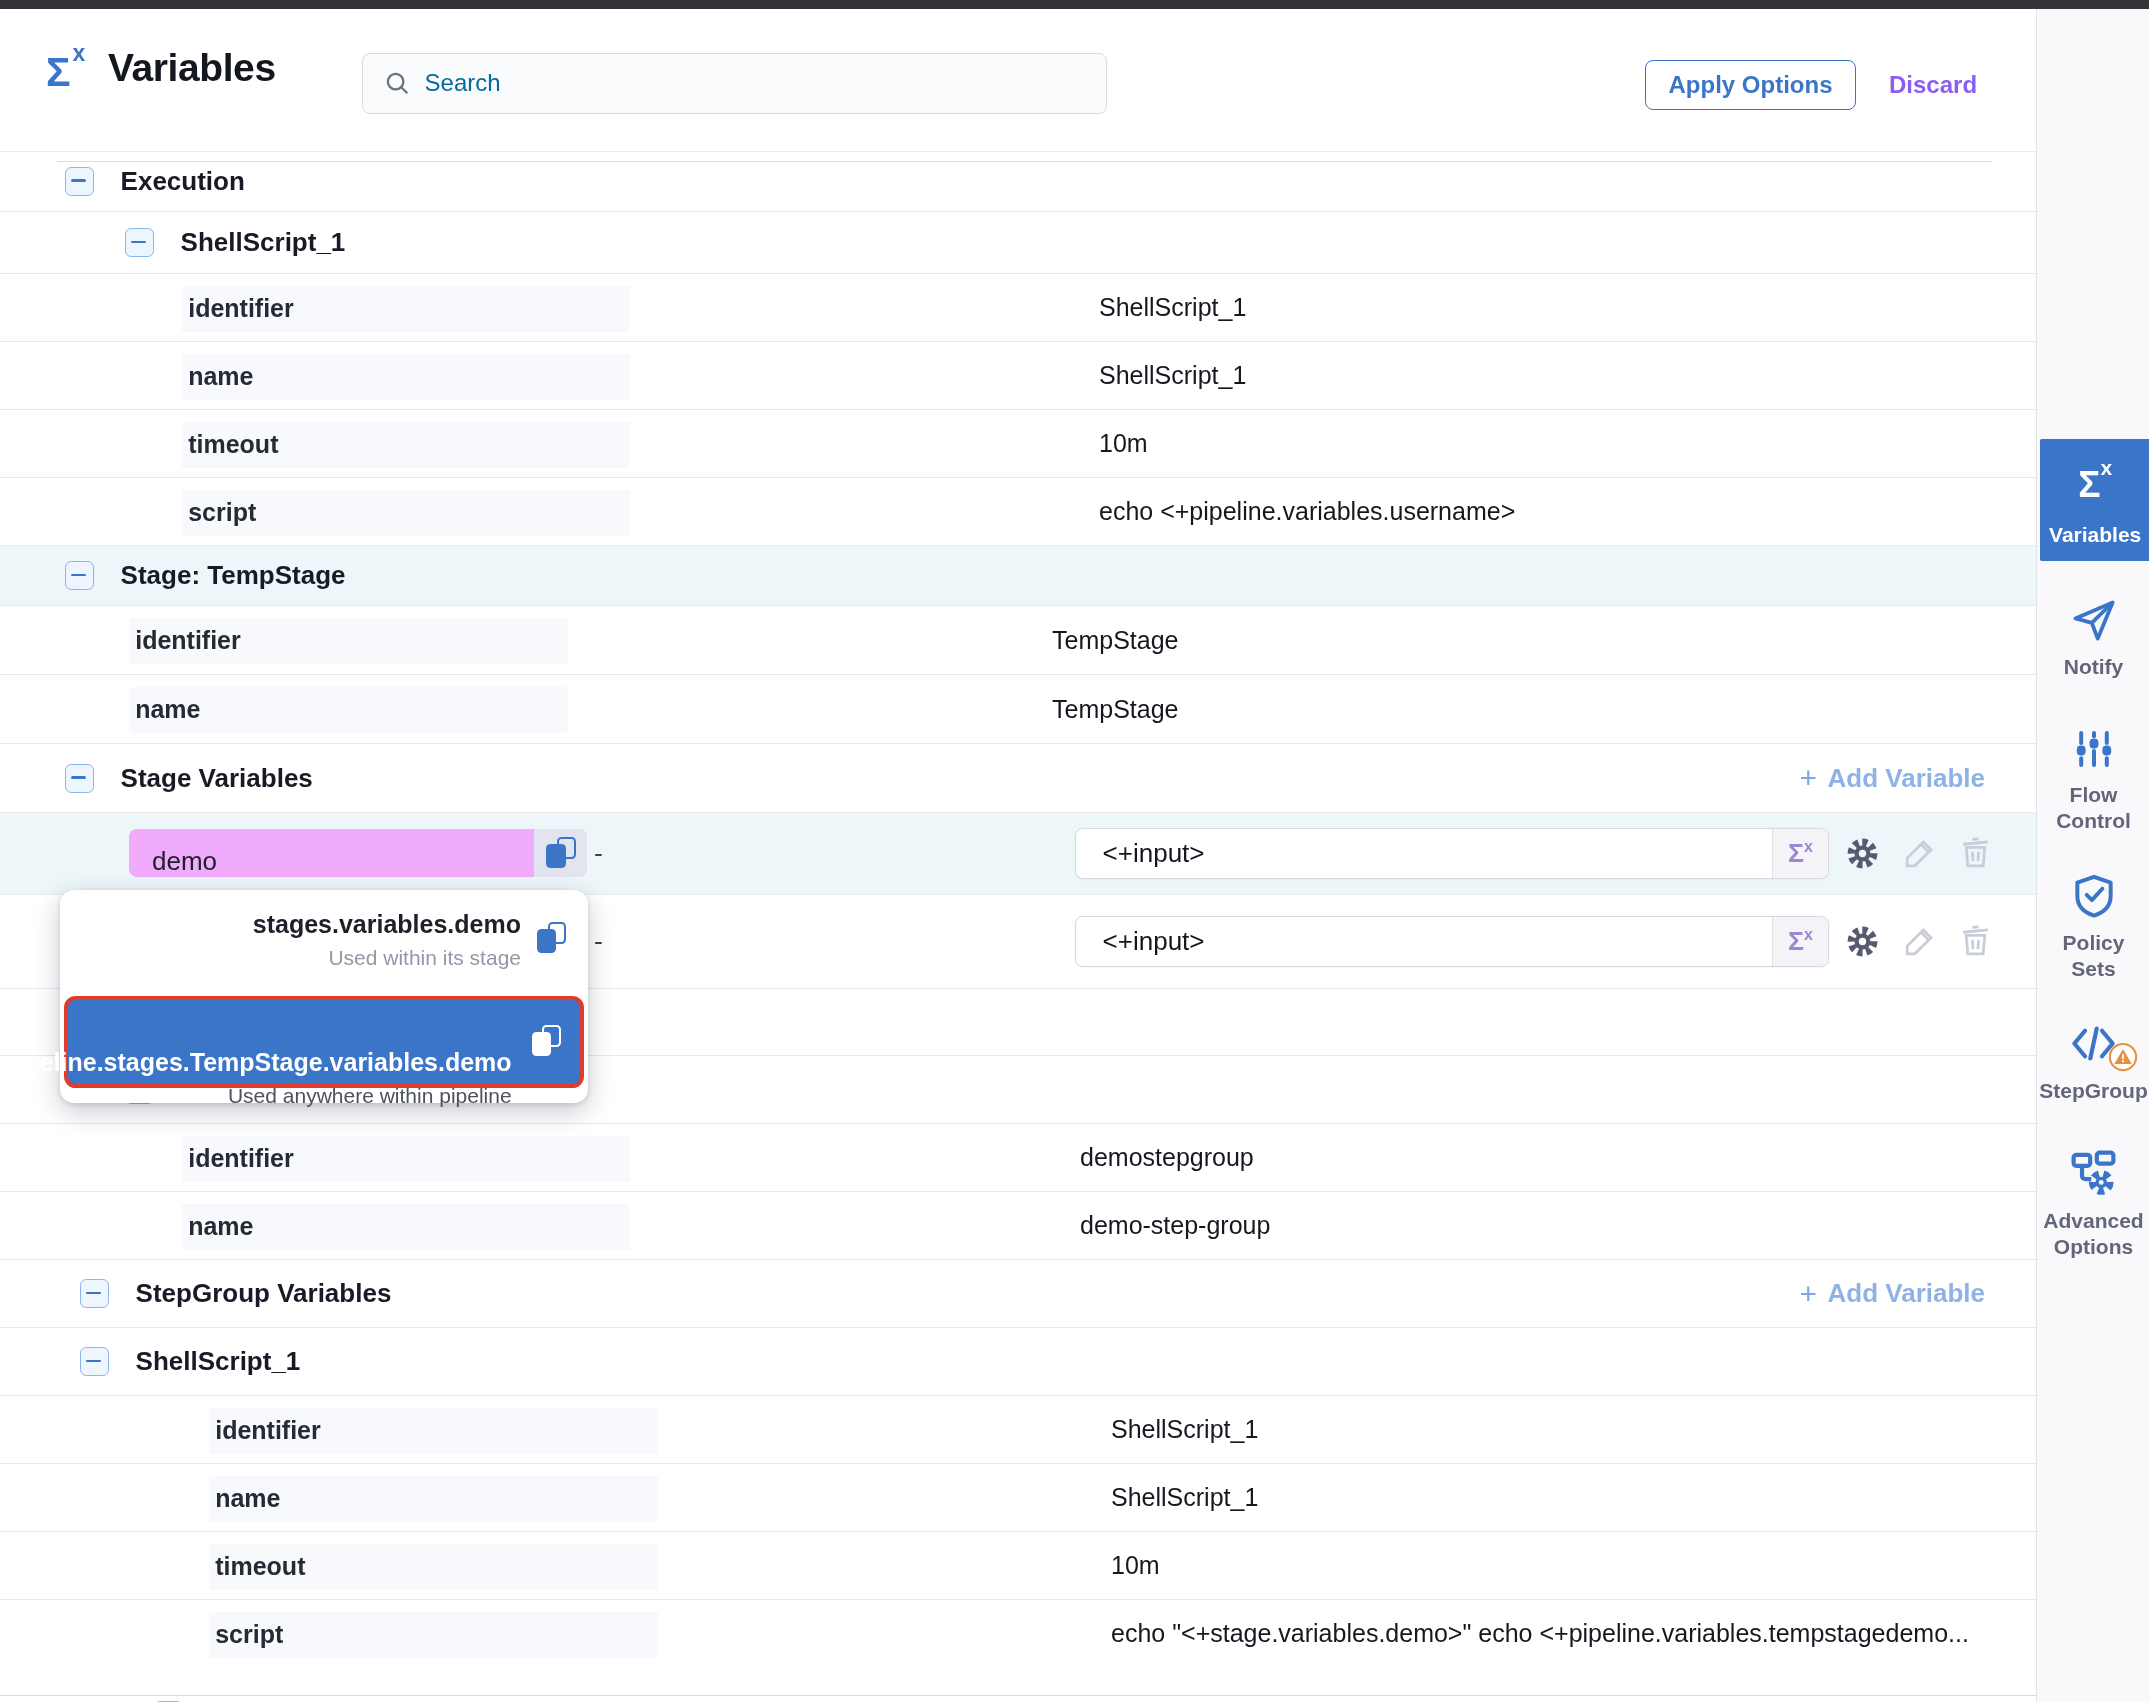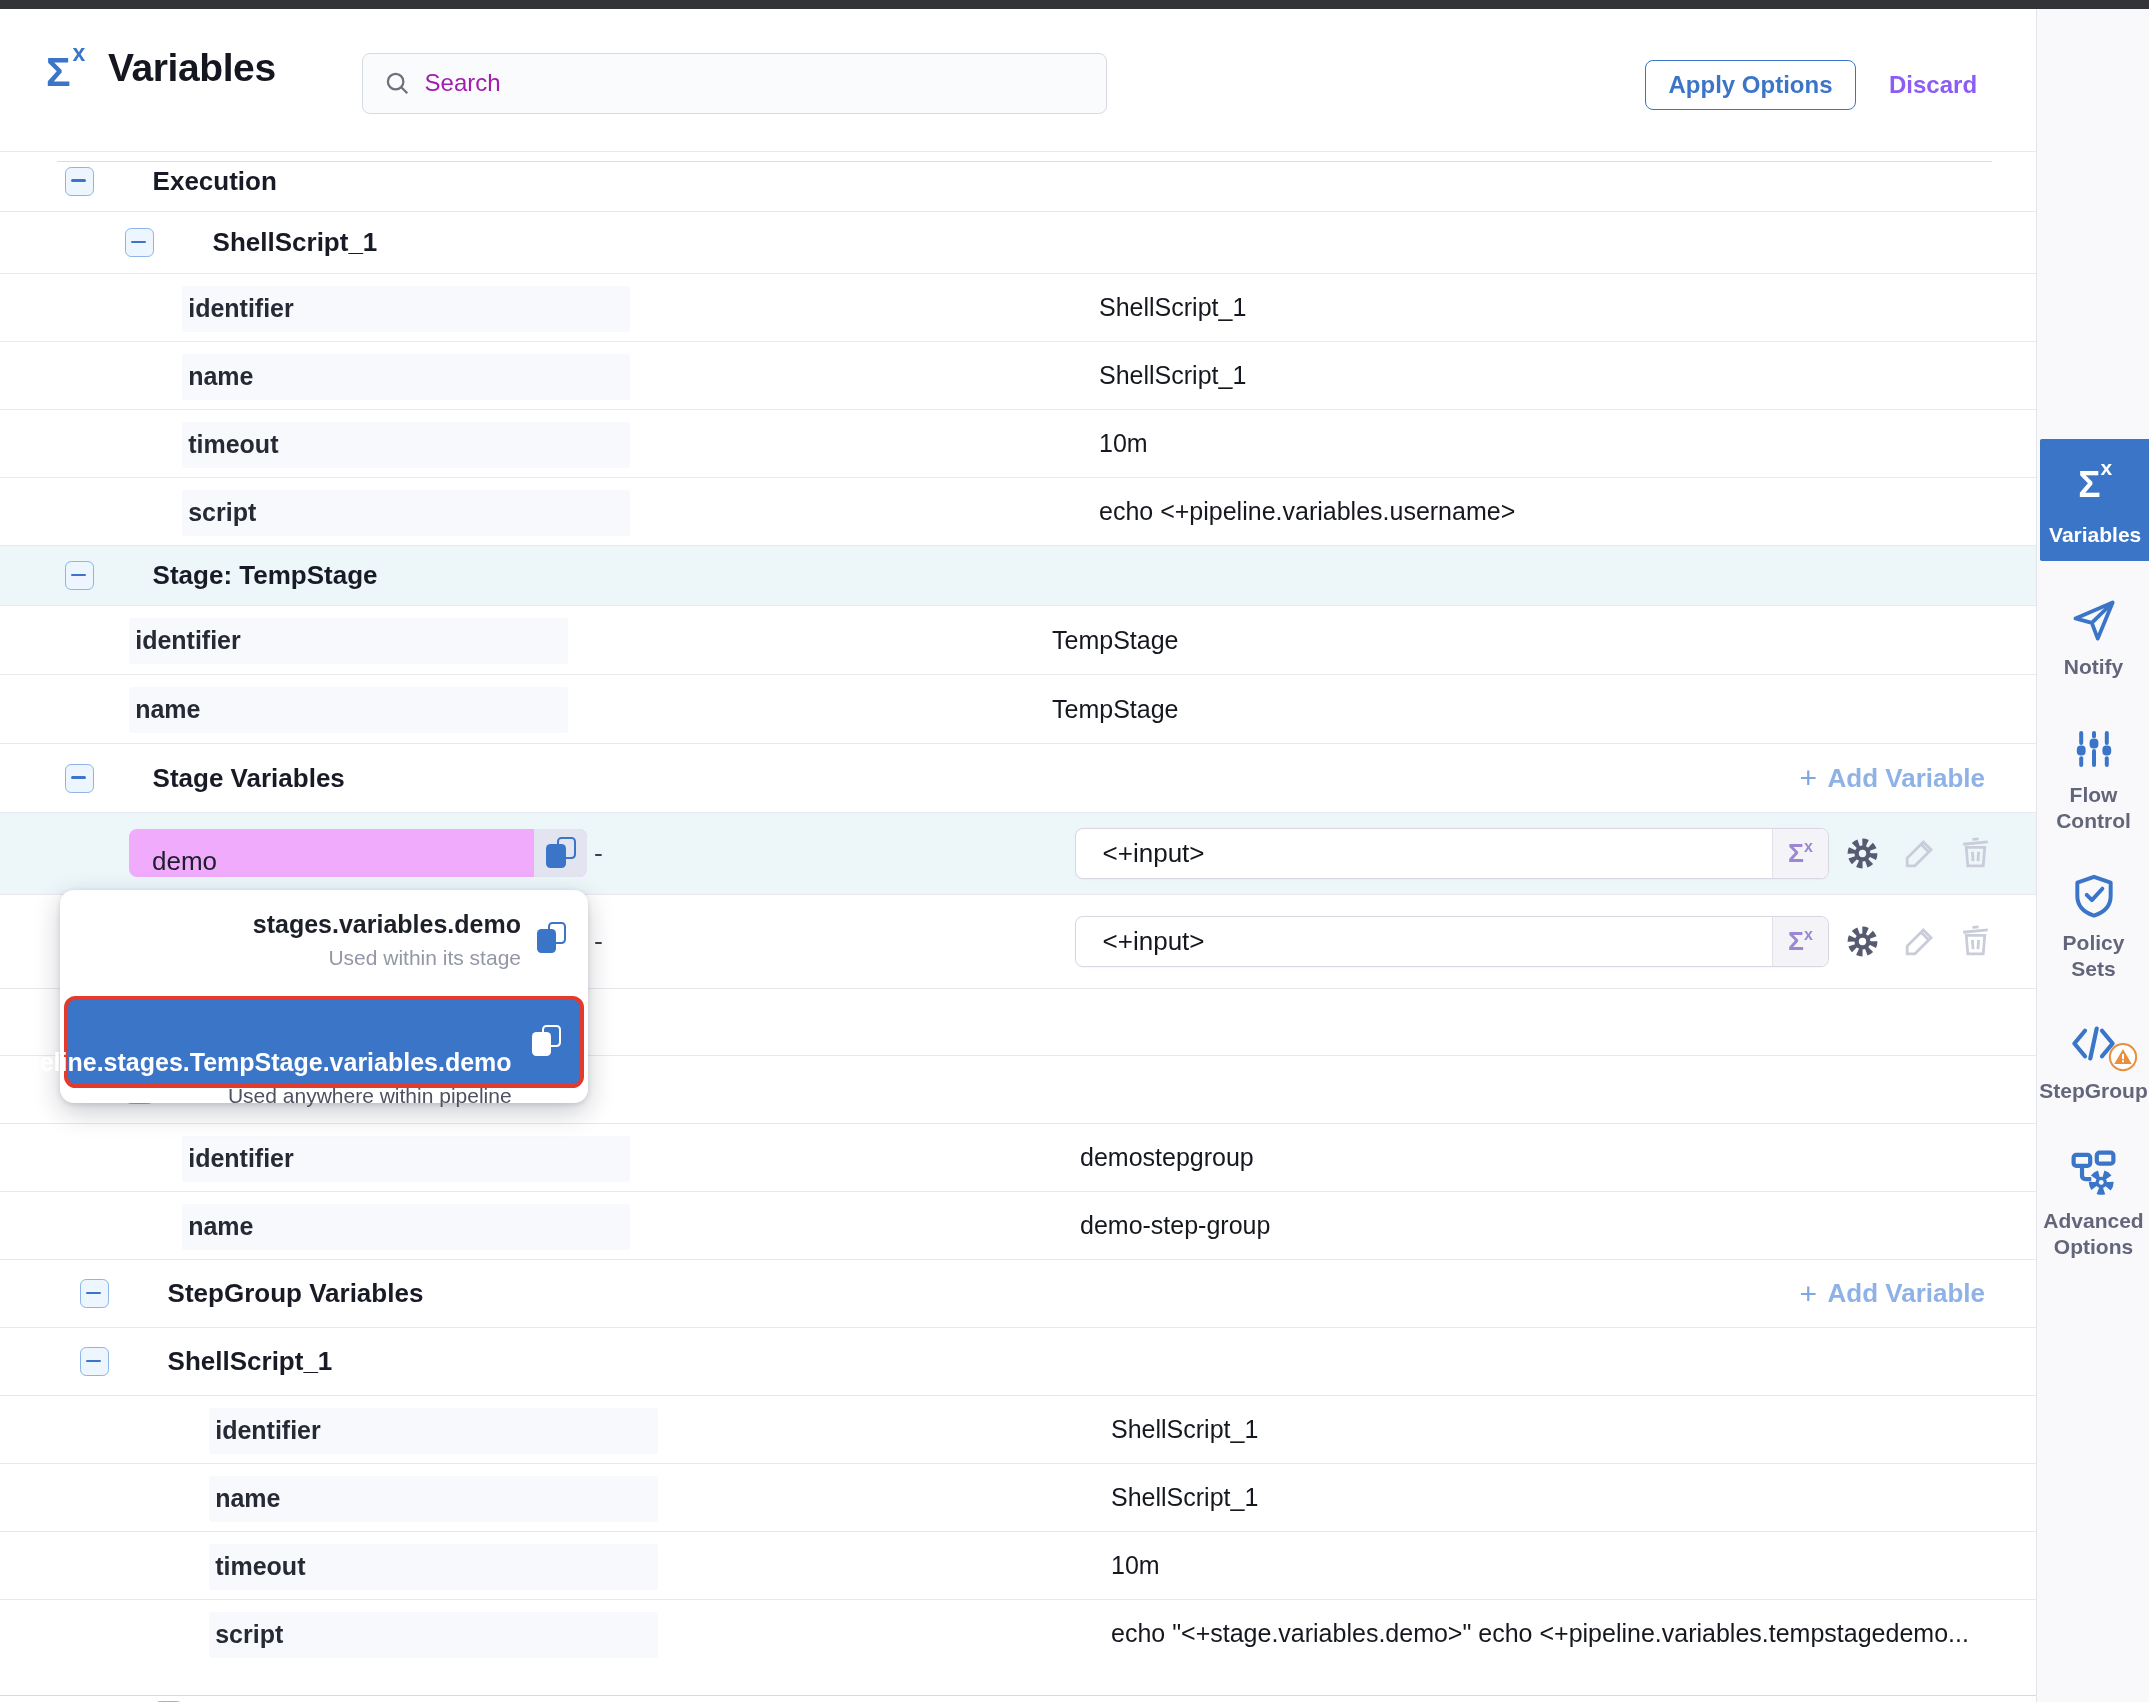--- a/index.html
+++ b/index.html
@@ -9,32 +9,32 @@
     -webkit-font-smoothing:antialiased;
   }
   .topstrip{position:absolute;left:0;top:0;width:2149px;height:8.9px;background:#333438;}
   
   .header{position:absolute;left:0;top:8.9px;width:2036px;height:142px;background:#fff;border-bottom:0.9px solid #e9e9ef;}
   .hdr-sigma{position:absolute;left:46px;top:43px;font-weight:700;color:#3b75c8;font-size:41px;line-height:1;}
   .hdr-sigma sup{font-size:23px;font-weight:700;position:relative;top:-10.6px;left:1.8px;}
   .hdr-title{position:absolute;left:108px;top:37px;font-size:39px;font-weight:700;color:#14171f;letter-spacing:-0.4px;}
   .search{position:absolute;left:362px;top:44px;width:743px;height:59px;border:0.9px solid #d8dae2;border-radius:8px;background:#fafbfd;display:flex;align-items:center;}
   .search svg{margin-left:21px;}
-  .search .ph{margin-left:14px;font-size:24px;color:#a21caf;}
+  .search .ph{margin-left:14px;font-size:24px;color:#0369a1;}
   .btn-apply{position:absolute;left:1645px;top:51px;width:211px;height:50px;border:1.8px solid #3b75c8;border-radius:8px;background:#fff;color:#3b75c8;font-size:24px;font-weight:700;display:flex;align-items:center;justify-content:center;box-sizing:border-box;}
   .btn-discard{position:absolute;left:1889px;top:51px;height:50px;display:flex;align-items:center;color:#8b5cf6;font-size:24px;font-weight:700;}
   
   .table{position:absolute;left:0;top:151px;width:2036px;}
   .topline{position:absolute;left:57px;top:9.8px;width:1935px;height:0;border-top:1.8px solid #dcdde2;}
   .row{position:relative;border-top:0.9px solid #e8e8ee;box-sizing:border-box;}
   .row.first{border-top:none;}
   .h68{height:60px}.h70{height:62px}.h77{height:68px}.h80{height:60px}.h78{height:69px}
   .h93{height:82px}.h106{height:94px}.h76{height:67px}
   .row.cyan{background:#edf7fa;}
-  .sec{display:flex;align-items:center;height:100%;gap:32px;}
+  .sec{display:flex;align-items:center;height:100%;}
   .sec .lbl{font-size:26px;font-weight:700;color:#181b26;margin-left:26.6px;}
   .L0{padding-left:65px}.L1{padding-left:125px}.L2{padding-left:80px}
   .minusbox{width:29px;height:29px;border:1.8px solid #8ab5ea;border-radius:6.2px;background:#edf6fe;box-sizing:border-box;position:relative;flex:0 0 auto;}
   .minusbox::after{content:"";position:absolute;left:5.3px;top:11.5px;width:15px;height:2.7px;background:#3b75c8;border-radius:1.8px;}
   .kv .box{position:absolute;top:11.5px;height:46px;background:#f8f9fd;border-radius:2.7px;display:flex;align-items:center;}
   .kv .box span{font-size:25px;font-weight:600;color:#262a35;margin-left:6.2px;}
   .kv .val{position:absolute;top:0;height:100%;display:flex;align-items:center;font-size:25px;color:#16181f;white-space:nowrap;}
   .box-a{left:182px;width:448px}.val-a{left:1099px}
   .box-b{left:129px;width:439px}.val-b{left:1052px}
   .box-c{left:182px;width:448px}.val-c{left:1080px}

